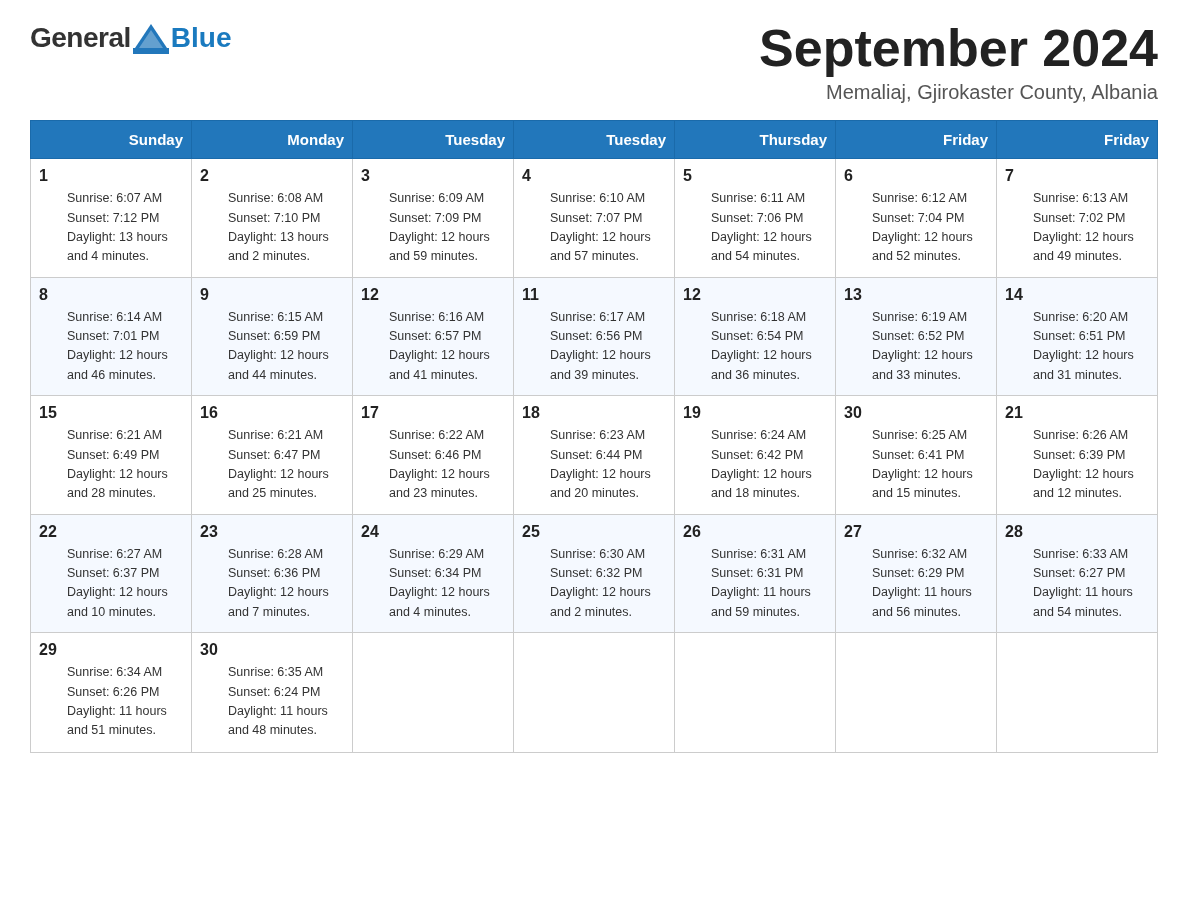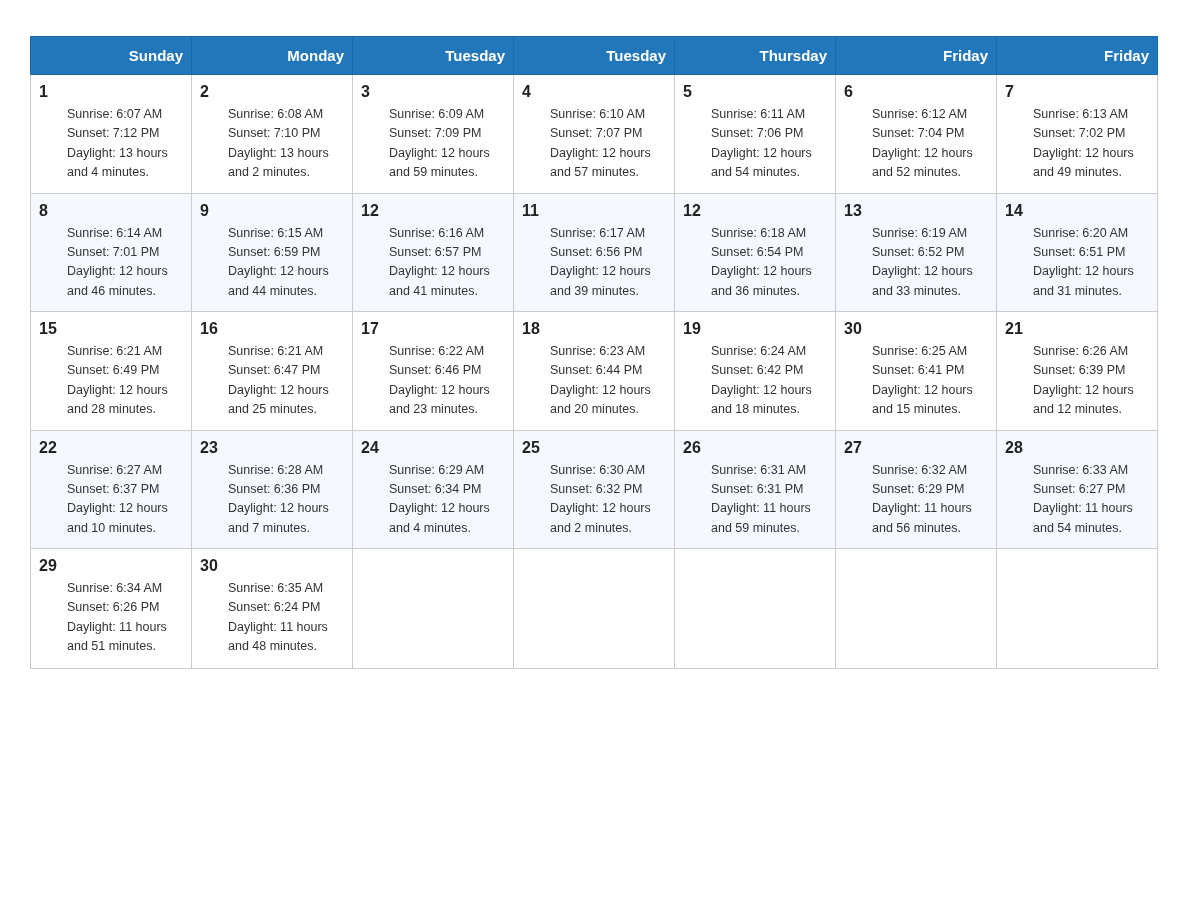--- a/index.html
+++ b/index.html
@@ -94,20 +94,34 @@
       background-color: #fff;
     }
     tbody tr:nth-child(even) td {
       background-color: #f5f9ff;
     }
   </style>
 </head>
 <body>
 
 <div class="header">
+  <div class="logo">
+    <span class="logo-text-general">General</span>
+
+    <svg class="logo-icon" viewBox="0 0 36 36">
+      <polygon points="18,4 34,28 2,28" fill="#2277bb"></polygon>
+      <polygon points="18,10 30,28 6,28" fill="#fff" opacity="0.3"></polygon>
+      <rect x="0" y="28" width="36" height="6" fill="#2277bb"></rect>
+    </svg>
+    <span class="logo-text-blue">Blue</span>
+  </div>
+  <div class="header-right">
+    <div class="month-title">September 2024</div>
+    <div class="location">Memaliaj, Gjirokaster County, Albania</div>
+  </div>
 </div>
 
 <table>
   <thead>
     <tr>
       <th>Sunday</th>
       <th>Monday</th>
       <th>Tuesday</th>
       <th>Tuesday</th>
       <th>Thursday</th>

